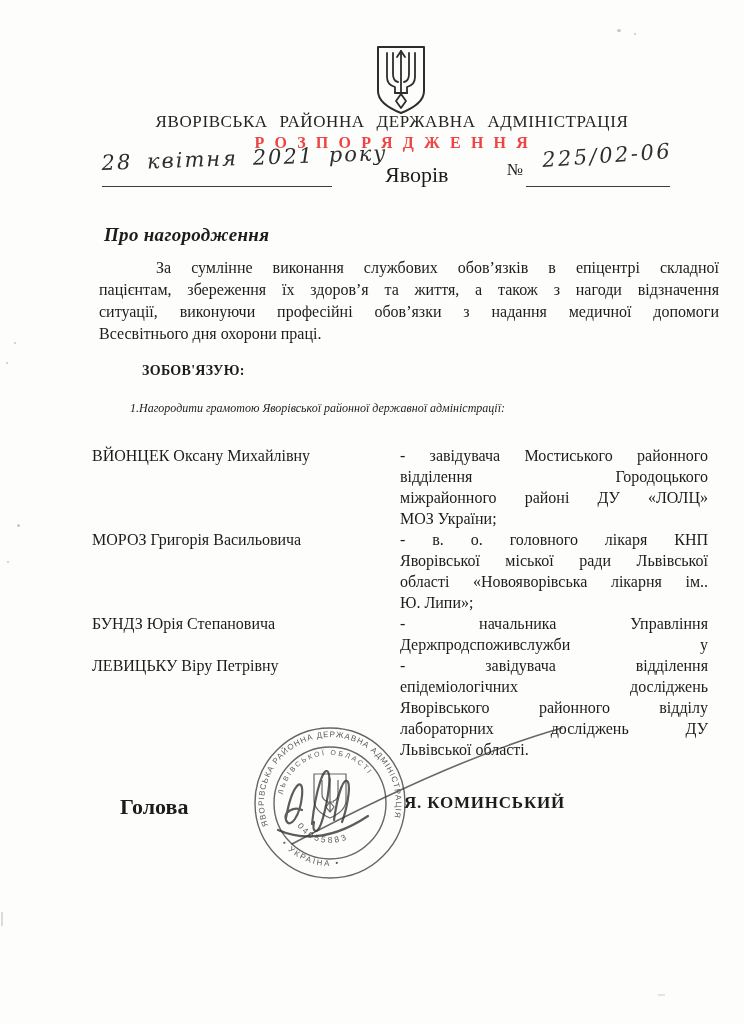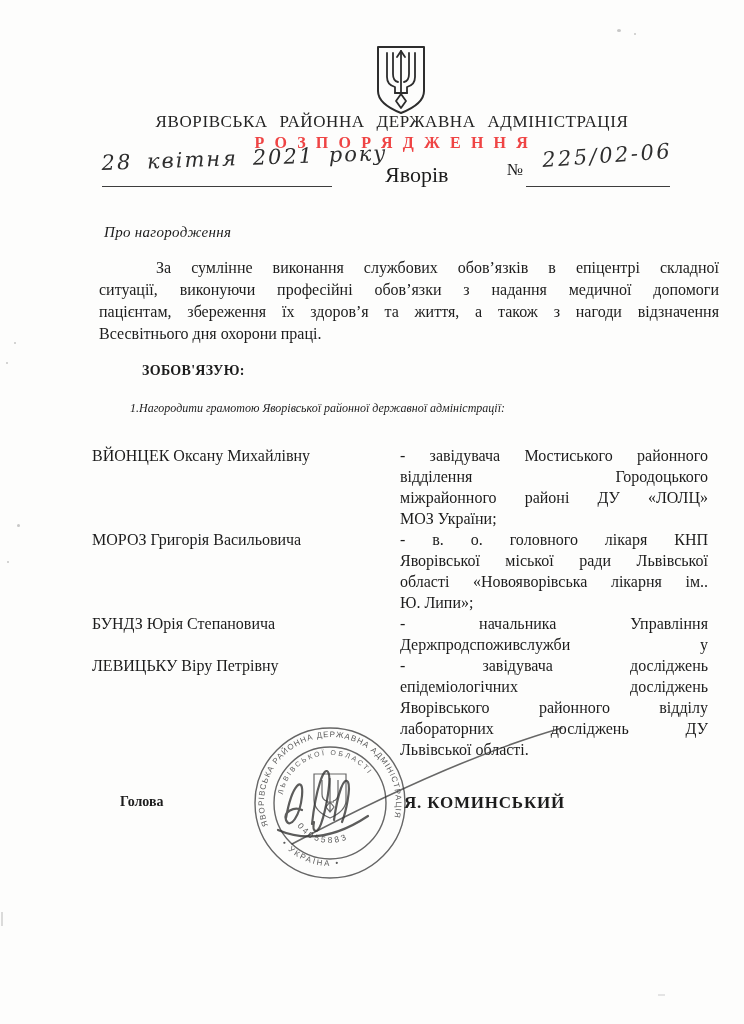--- a/index.html
+++ b/index.html
@@ -23,33 +23,33 @@
     white-space:nowrap;
   }
   .hw.date{position:absolute;left:102px;top:151px;font-size:21px;letter-spacing:2px;word-spacing:6px;transform:rotate(-2deg);transform-origin:left bottom;}
   .hw.num{position:absolute;left:543px;top:148px;font-size:21px;letter-spacing:2.5px;transform:rotate(-4deg);transform-origin:left bottom;}
   .line{position:absolute;height:1.4px;background:#3d3d3d;}
   .date-line{left:102px;top:186px;width:230px;}
   .num-line{left:526px;top:186px;width:144px;}
   .place{position:absolute;left:385px;top:162px;font-size:22px;}
   .numlabel{position:absolute;left:507px;top:160px;font-size:17px;}
   
-  .subject{position:absolute;left:104px;top:224px;font-size:15px;font-weight:normal;font-style:italic;letter-spacing:.3px;}
+  .subject{position:absolute;left:104px;top:224px;font-size:19px;font-weight:bold;font-style:italic;letter-spacing:.3px;}
   .para{position:absolute;left:99px;top:257px;width:620px;font-size:16px;}
   .para div{line-height:22px;}
   .jl{text-align:justify;text-align-last:justify;}
   .ll{text-align:left;}
   .indent{text-indent:57px;}
   .oblige{position:absolute;left:142px;top:363px;font-size:14px;font-weight:bold;letter-spacing:.3px;}
   .item1{position:absolute;left:130px;top:401px;font-size:12px;font-style:italic;}
   .awards{position:absolute;left:84px;top:445px;width:616px;margin-left:8px;}
   .award-row{display:grid;grid-template-columns:308px 1fr;}
   .award-name,.award-desc div{font-size:16px;line-height:21px;}
   
-  .signer-title{position:absolute;left:120px;top:794px;font-size:14px;font-weight:bold;}
+  .signer-title{position:absolute;left:120px;top:794px;font-size:22px;font-weight:bold;}
   .signer-name{position:absolute;left:404px;top:793px;font-size:17px;font-weight:bold;letter-spacing:.8px;}
   .stamp{position:absolute;left:200px;top:688px;width:380px;height:230px;pointer-events:none;}
   
   .speck{position:absolute;background:#9a9a9a;border-radius:50%;opacity:.55;}
   .s1{left:617px;top:29px;width:4px;height:3px;}
   .s2{left:634px;top:33px;width:2px;height:2px;}
   .s3{left:14px;top:342px;width:2px;height:2px;}
   .s4{left:6px;top:362px;width:2px;height:2px;}
   .s5{left:17px;top:524px;width:3px;height:3px;}
   .s6{left:7px;top:561px;width:2px;height:2px;}
@@ -92,22 +92,22 @@
   <div class="hw date">28 квітня 2021 року</div>
   <div class="line date-line"></div>
   <div class="place">Яворів</div>
   <div class="numlabel">№</div>
   <div class="hw num">225/02-06</div>
   <div class="line num-line"></div>
 
   <div class="subject">Про нагородження</div>
   <div class="para" id="body-para">
       <div class="jl indent">За сумлінне виконання службових обов’язків в епіцентрі складної</div>
+      <div class="jl">пацієнтам, збереження їх здоров’я та життя, а також з нагоди відзначення</div>
       <div class="jl">ситуації, виконуючи професійні обов’язки з надання медичної допомоги</div>
-      <div class="jl">пацієнтам, збереження їх здоров’я та життя, а також з нагоди відзначення</div>
       <div class="ll">Всесвітнього дня охорони праці.</div>
     </div>
   <div class="oblige">ЗОБОВ'ЯЗУЮ:</div>
   <div class="item1">1.Нагородити грамотою Яворівської районної державної адміністрації:</div>
   <div class="awards" id="awards-list">
       <div class="award-row">
         <div class="award-name">ВЙОНЦЕК Оксану Михайлівну</div>
         <div class="award-desc">
           <div class="jl">- завідувача Мостиського районного</div>
           <div class="jl">відділення Городоцького</div>
@@ -127,21 +127,21 @@
       <div class="award-row">
         <div class="award-name">БУНДЗ Юрія Степановича</div>
         <div class="award-desc">
           <div class="jl">- начальника Управління</div>
           <div class="jl">Держпродспоживслужби у</div>
         </div>
       </div>
       <div class="award-row">
         <div class="award-name">ЛЕВИЦЬКУ Віру Петрівну</div>
         <div class="award-desc">
-          <div class="jl">- завідувача досліджень</div>
+          <div class="jl">- завідувача відділення</div>
           <div class="jl">епідеміологічних досліджень</div>
           <div class="jl">Яворівського районного відділу</div>
           <div class="jl">лабораторних досліджень ДУ</div>
           <div class="ll">Львівської області.</div>
         </div>
       </div>
     </div>
 
   <div class="signer-title">Голова</div>
   <div class="signer-name">Я. КОМИНСЬКИЙ</div>

